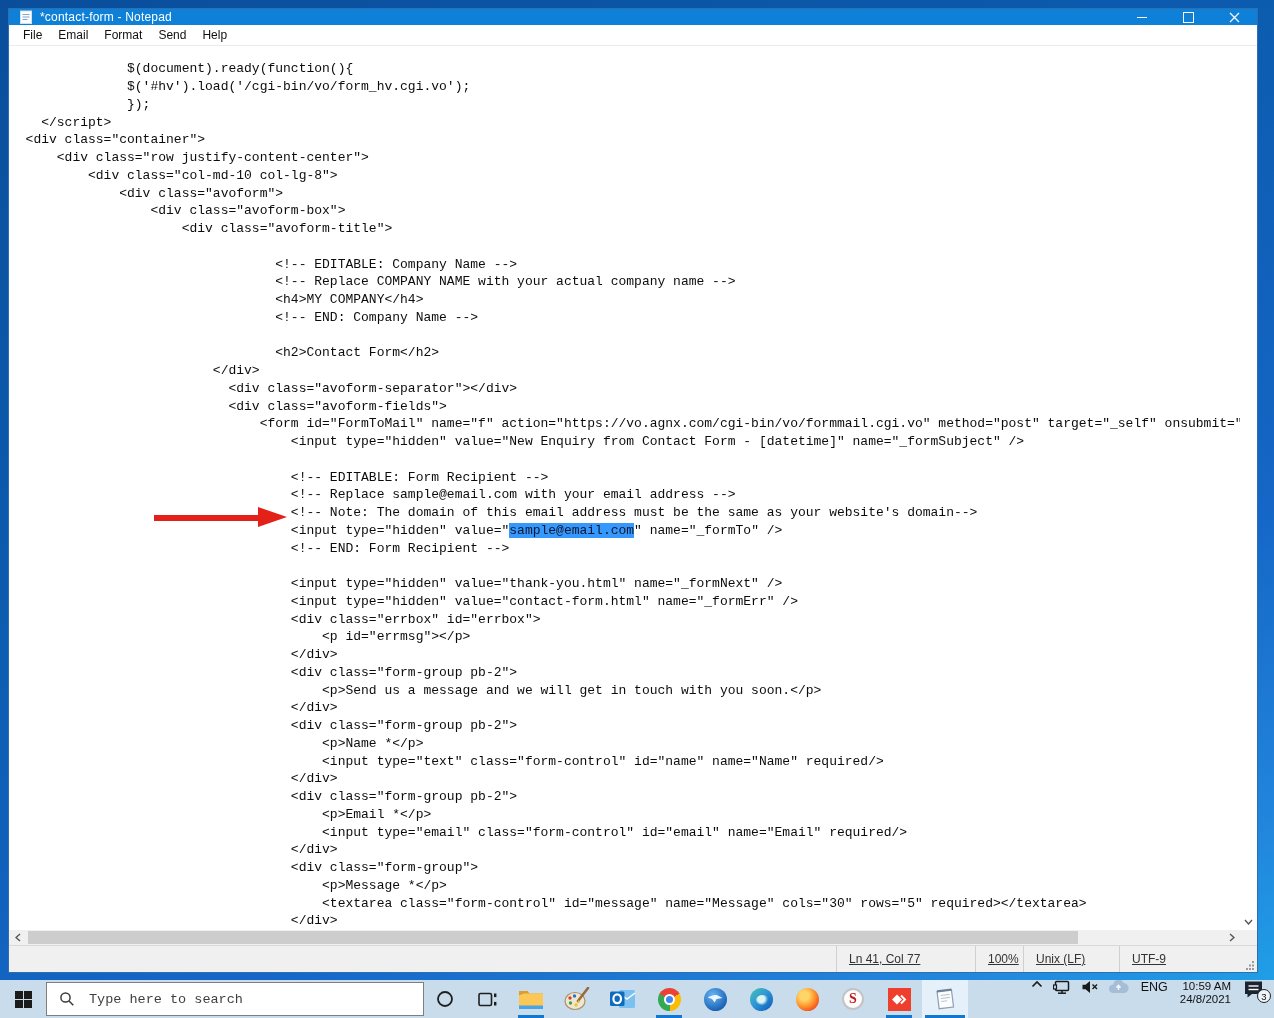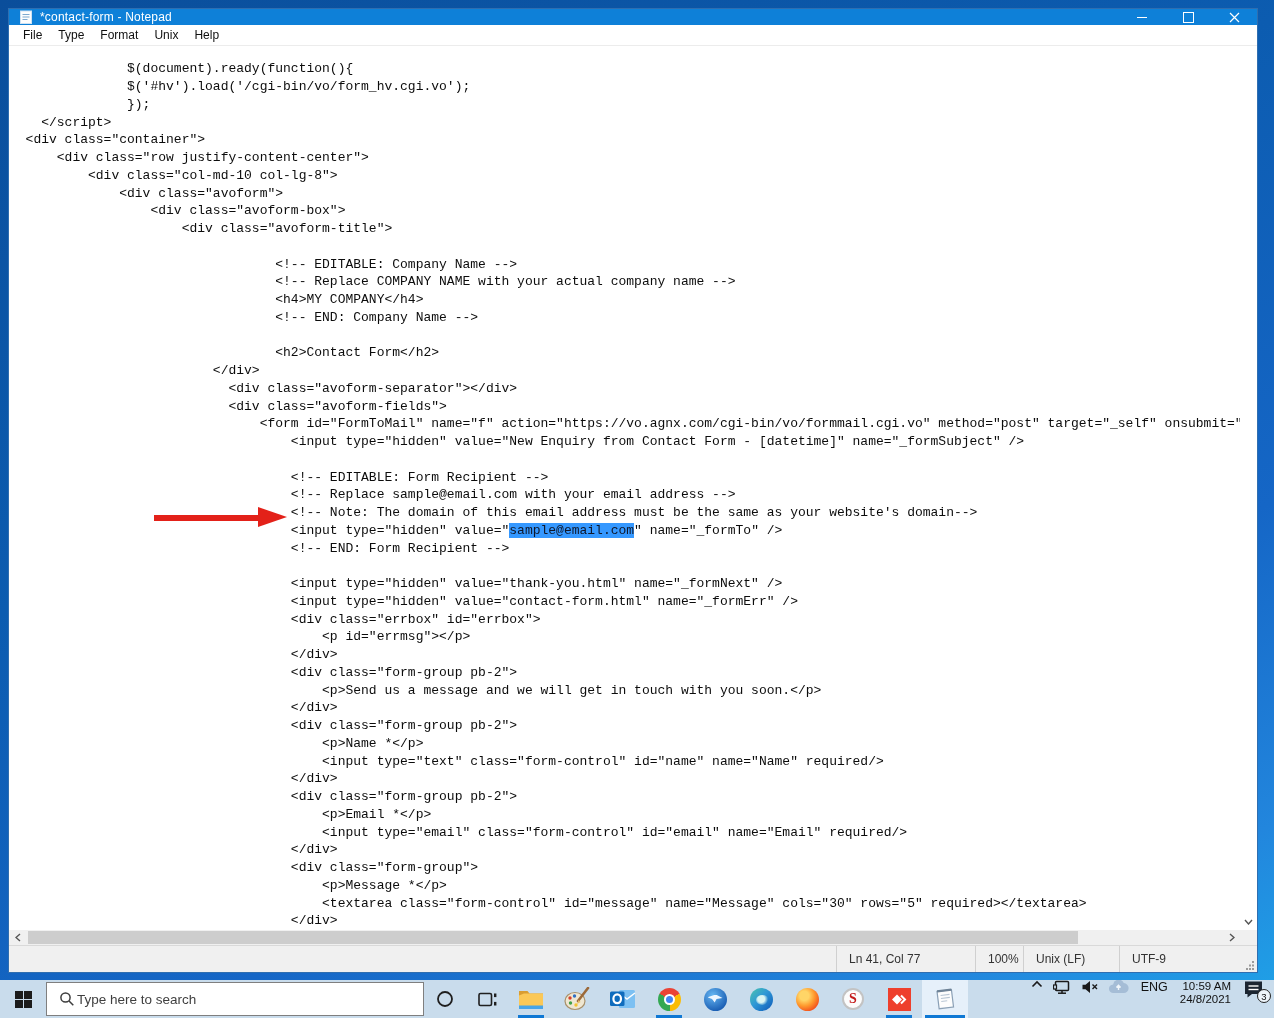--- a/index.html
+++ b/index.html
@@ -34,32 +34,32 @@
   .hthumb{position:absolute;top:1px;height:13px;left:19px;width:1050px;background:#cdcdcd;}
   .corner{width:17px;background:#f0f0f0;flex:0 0 auto;}
   
   .arrow-annotation{position:absolute;left:145px;top:461px;width:133px;height:21px;z-index:6;}
   .arrow-shaft{position:absolute;left:0;top:8px;width:104px;height:6px;background:var(--arrow,#e32119);}
   .arrow-head{position:absolute;right:0;top:0;width:0;height:0;
     border-top:10.5px solid transparent;border-bottom:10.5px solid transparent;border-left:29px solid var(--arrow,#e32119);}
   
   .statusbar{height:26px;background:#f0f0f0;border-top:1px solid #d9d9d9;display:flex;align-items:stretch;
     font-size:12px;color:#333;flex:0 0 auto;}
-  .seg{display:flex;align-items:center;padding-left:12px;border-left:1px solid #d0d0d0;box-sizing:border-box;}
+  .seg{display:flex;align-items:center;padding-left:12px;border-left:1px solid #d0d0d0;box-sizing:border-box;text-decoration:underline;}
   .seg.grow{flex:1;border-left:none;}
   .seg.s1{width:139px;} .seg.s2{width:48px;} .seg.s3{width:96px;} .seg.s4{width:122px;}
   .grip{width:14px;display:flex;align-items:flex-end;justify-content:flex-end;padding:0 2px 2px 0;}
   
   .taskbar{position:absolute;left:0;top:980px;width:1274px;height:38px;background:var(--taskbar,#c9dcec);
     display:flex;align-items:stretch;}
   .start-btn{width:46px;display:flex;align-items:center;justify-content:center;}
   .search-box{width:378px;background:#fff;border:1px solid #7f7f7f;margin:2px 0;display:flex;align-items:center;
     padding-left:12px;box-sizing:border-box;}
-  .search-box input{border:none;outline:none;font-family:Liberation Sans, sans-serif;font-size:13.5px;
-    color:#333;width:280px;background:transparent;}
+  .search-box input{border:none;outline:none;font-family:Liberation Mono, monospace;font-size:13.5px;
+    color:#333;width:280px;margin-left:12px;background:transparent;}
   .search-box input::placeholder{color:#3f3f3f;opacity:1;}
   .tb-btn{width:42px;display:flex;align-items:center;justify-content:center;}
   .app-btn{width:46px;position:relative;display:flex;align-items:center;justify-content:center;}
   .app-btn.running::after{content:"";position:absolute;bottom:0;left:10px;right:10px;height:3px;background:var(--underline,#0f78d4);}
   .app-btn.active{background:#e6f0fa;}
   .app-btn.active::after{left:3px;right:3px;}
   .chrome-ic{width:23px;height:23px;border-radius:50%;position:relative;
     background:conic-gradient(from -60deg,#ea4335 0 33.3%,#fbbc05 0 66.6%,#34a853 0 100%);}
   .chrome-ic::before{content:"";position:absolute;inset:6px;border-radius:50%;background:#fff;}
   .chrome-ic::after{content:"";position:absolute;inset:8px;border-radius:50%;background:#4285f4;}
@@ -110,23 +110,23 @@
         <div class="wc">
           <svg width="11" height="11" viewBox="0 0 11 11">
               <path d="M1 1 L10 10 M10 1 L1 10" stroke="#fff" stroke-width="1.2"></path>
             </svg>
         </div>
       </div>
     </div>
 
     <div class="menubar">
       <span class="menu-item">File</span>
-      <span class="menu-item">Type</span>
+      <span class="menu-item">Email</span>
       <span class="menu-item">Format</span>
-      <span class="menu-item">Unix</span>
+      <span class="menu-item">Send</span>
       <span class="menu-item">Help</span>
     </div>
 
     <div class="editor-wrap">
       <div class="text-area" id="code"><div class="code-line">               $(document).ready(function(){</div><div class="code-line">               $('#hv').load('/cgi-bin/vo/form_hv.cgi.vo');</div><div class="code-line">               });</div><div class="code-line">    &lt;/script&gt;</div><div class="code-line">  &lt;div class="container"&gt;</div><div class="code-line">      &lt;div class="row justify-content-center"&gt;</div><div class="code-line">          &lt;div class="col-md-10 col-lg-8"&gt;</div><div class="code-line">              &lt;div class="avoform"&gt;</div><div class="code-line">                  &lt;div class="avoform-box"&gt;</div><div class="code-line">                      &lt;div class="avoform-title"&gt;</div><div class="code-line"></div><div class="code-line">                                  &lt;!-- EDITABLE: Company Name --&gt;</div><div class="code-line">                                  &lt;!-- Replace COMPANY NAME with your actual company name --&gt;</div><div class="code-line">                                  &lt;h4&gt;MY COMPANY&lt;/h4&gt;</div><div class="code-line">                                  &lt;!-- END: Company Name --&gt;</div><div class="code-line"></div><div class="code-line">                                  &lt;h2&gt;Contact Form&lt;/h2&gt;</div><div class="code-line">                          &lt;/div&gt;</div><div class="code-line">                            &lt;div class="avoform-separator"&gt;&lt;/div&gt;</div><div class="code-line">                            &lt;div class="avoform-fields"&gt;</div><div class="code-line">                                &lt;form id="FormToMail" name="f" action="https://vo.agnx.com/cgi-bin/vo/formmail.cgi.vo" method="post" target="_self" onsubmit="r</div><div class="code-line">                                    &lt;input type="hidden" value="New Enquiry from Contact Form - [datetime]" name="_formSubject" /&gt;</div><div class="code-line"></div><div class="code-line">                                    &lt;!-- EDITABLE: Form Recipient --&gt;</div><div class="code-line">                                    &lt;!-- Replace sample@email.com with your email address --&gt;</div><div class="code-line">                                    &lt;!-- Note: The domain of this email address must be the same as your website's domain--&gt;</div><div class="code-line">                                    &lt;input type="hidden" value="<span class="sel">sample@email.com</span>" name="_formTo" /&gt;</div><div class="code-line">                                    &lt;!-- END: Form Recipient --&gt;</div><div class="code-line"></div><div class="code-line">                                    &lt;input type="hidden" value="thank-you.html" name="_formNext" /&gt;</div><div class="code-line">                                    &lt;input type="hidden" value="contact-form.html" name="_formErr" /&gt;</div><div class="code-line">                                    &lt;div class="errbox" id="errbox"&gt;</div><div class="code-line">                                        &lt;p id="errmsg"&gt;&lt;/p&gt;</div><div class="code-line">                                    &lt;/div&gt;</div><div class="code-line">                                    &lt;div class="form-group pb-2"&gt;</div><div class="code-line">                                        &lt;p&gt;Send us a message and we will get in touch with you soon.&lt;/p&gt;</div><div class="code-line">                                    &lt;/div&gt;</div><div class="code-line">                                    &lt;div class="form-group pb-2"&gt;</div><div class="code-line">                                        &lt;p&gt;Name *&lt;/p&gt;</div><div class="code-line">                                        &lt;input type="text" class="form-control" id="name" name="Name" required/&gt;</div><div class="code-line">                                    &lt;/div&gt;</div><div class="code-line">                                    &lt;div class="form-group pb-2"&gt;</div><div class="code-line">                                        &lt;p&gt;Email *&lt;/p&gt;</div><div class="code-line">                                        &lt;input type="email" class="form-control" id="email" name="Email" required/&gt;</div><div class="code-line">                                    &lt;/div&gt;</div><div class="code-line">                                    &lt;div class="form-group"&gt;</div><div class="code-line">                                        &lt;p&gt;Message *&lt;/p&gt;</div><div class="code-line">                                        &lt;textarea class="form-control" id="message" name="Message" cols="30" rows="5" required&gt;&lt;/textarea&gt;</div><div class="code-line">                                    &lt;/div&gt;</div></div>
       <div class="vscroll">
         <div class="sarrow up">
           <svg width="9" height="6" viewBox="0 0 9 6">
               <path d="M1 5 L4.5 1 L8 5" fill="none" stroke="#555" stroke-width="1.4"></path>
             </svg>

